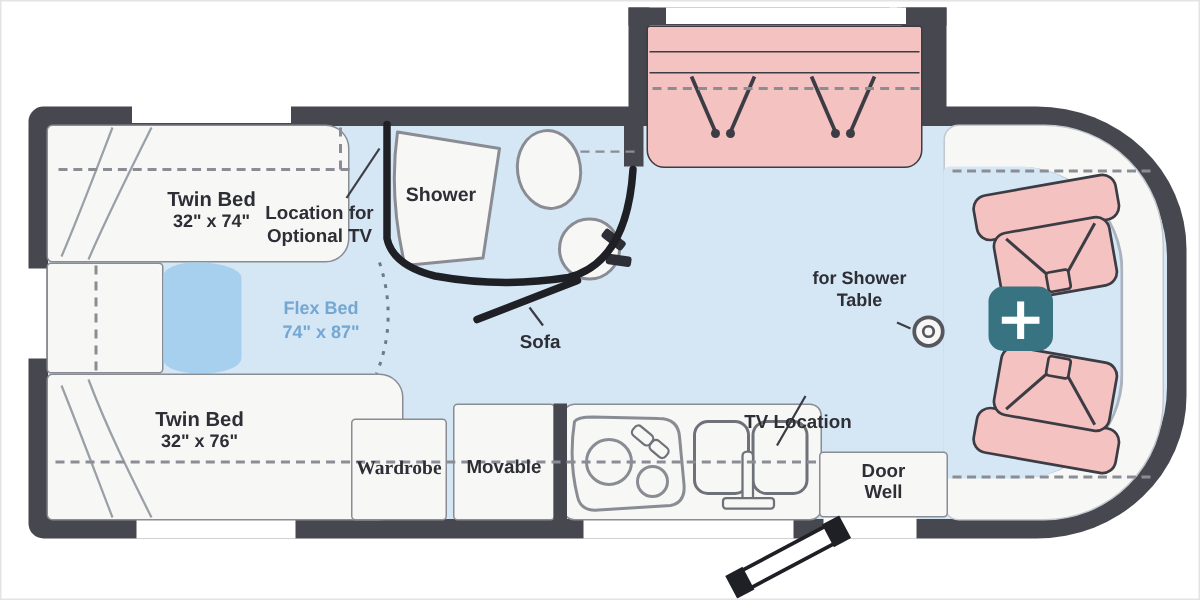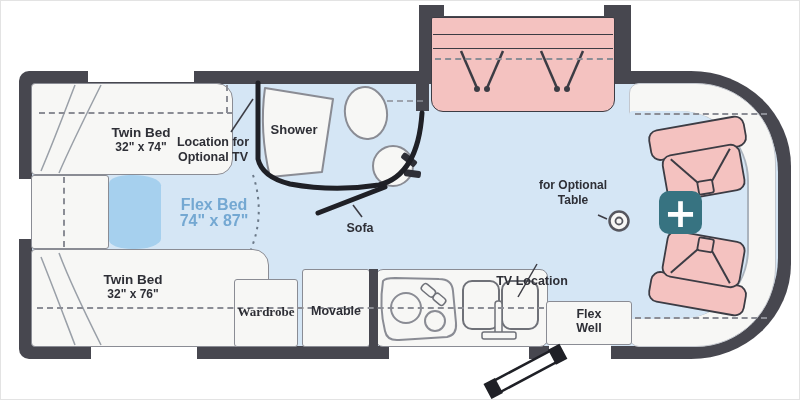--- a/index.html
+++ b/index.html
@@ -157,42 +157,42 @@
     <div style="font-size:13.5px;">Twin Bed</div>
     <div class="sz">32" x 74"</div>
   </div>
   <div class="lbl" style="left:150px;top:134px;width:124px;">
     <div>Location for</div>
     <div>Optional TV</div>
   </div>
   <div class="lbl" style="left:256px;top:121px;width:74px;font-size:13px;">
     <div>Shower</div>
   </div>
-  <div class="lbl flex-lbl" style="left:152px;top:196px;width:122px;font-size:16px;line-height:16px;">
+  <div class="lbl flex-lbl" style="left:152px;top:196px;width:122px;font-size:12px;line-height:16px;">
     <div>Flex Bed</div>
     <div>74" x 87"</div>
   </div>
   <div class="lbl" style="left:520px;top:177px;width:104px;font-size:12px;line-height:14.5px;">
-    <div>for Optional</div>
+    <div>for Shower</div>
     <div>Table</div>
   </div>
   <div class="lbl" style="left:330px;top:220px;width:58px;">
     <div>Sofa</div>
   </div>
   <div class="lbl" style="left:70px;top:271px;width:124px;">
     <div style="font-size:13.5px;">Twin Bed</div>
     <div class="sz">32" x 76"</div>
   </div>
   <div class="lbl" style="left:233px;top:303px;width:64px;font-size:13px;font-family:Liberation Serif, serif;">
     <div>Wardrobe</div>
   </div>
   <div class="lbl" style="left:301px;top:303px;width:68px;">
     <div>Movable</div>
   </div>
   <div class="lbl" style="left:478px;top:245px;width:106px;margin-top:28px;">
     <div>TV Location</div>
   </div>
   <div class="lbl" style="left:545px;top:306px;width:86px;line-height:14px;">
-    <div>Flex</div>
+    <div>Door</div>
     <div>Well</div>
   </div>
 
 </div>
 
 </body></html>

